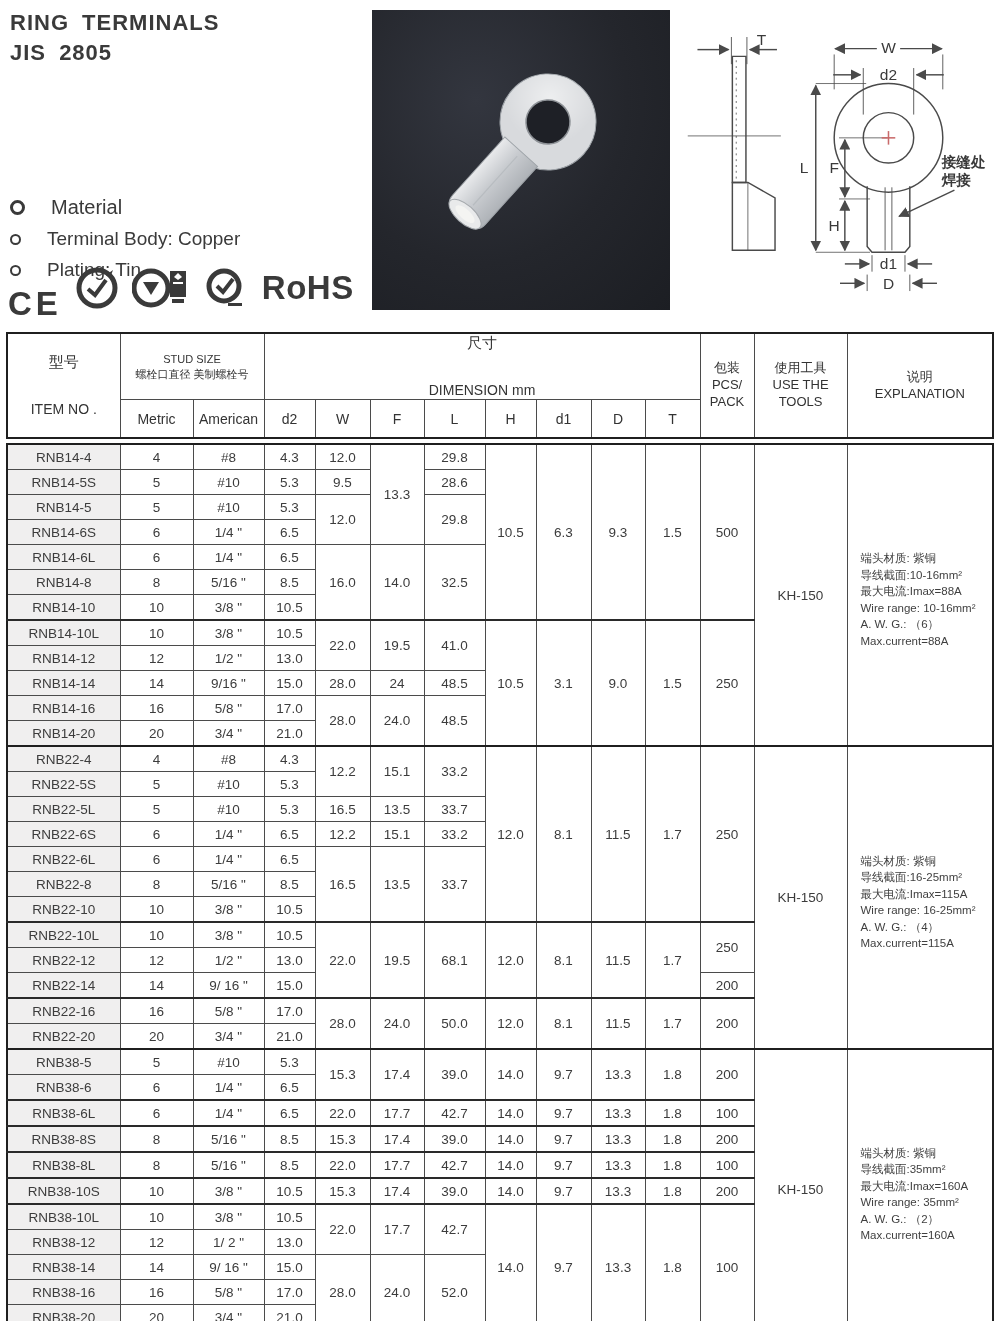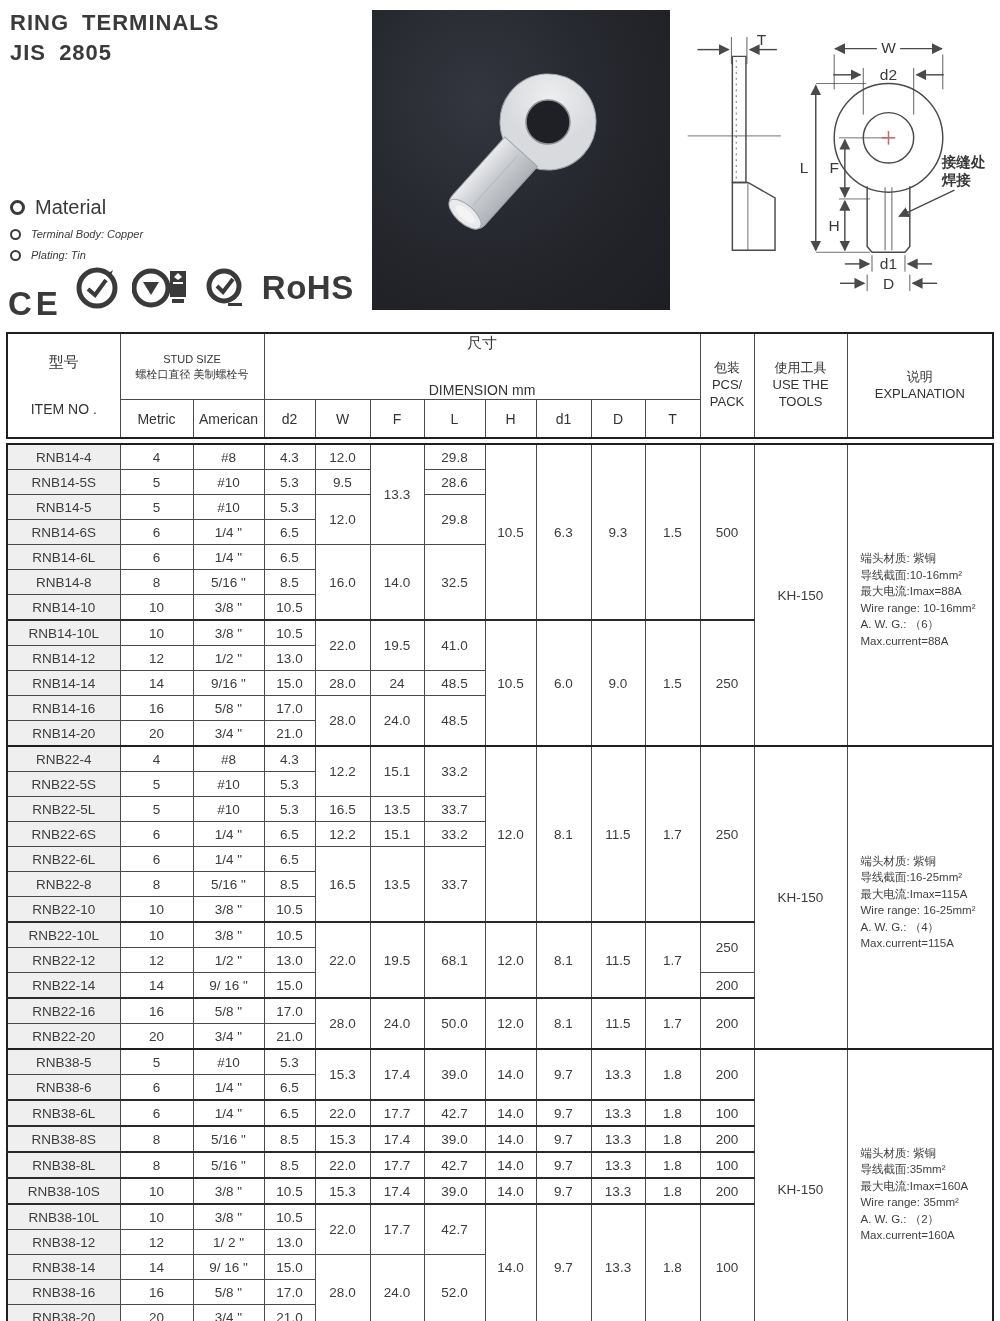--- a/index.html
+++ b/index.html
@@ -4,25 +4,25 @@
 <style>
   html,body{margin:0;padding:0;background:#fff;}
   body{width:1000px;height:1321px;font-family:"Liberation Sans", sans-serif;color:#3a3a3a;}
   .page{position:relative;width:988px;padding:0 6px;}
 
   
   .top{position:relative;height:332px;}
   .titleblock{position:absolute;left:4px;top:8px;line-height:1.35;}
   .titleblock .t1,.titleblock .t2{font-size:22px;font-weight:bold;color:#3a3a3a;letter-spacing:1px;word-spacing:6px;}
   .materials{position:absolute;left:4px;top:196px;}
-  .mat-row{display:flex;align-items:center;margin-bottom:9px;}
+  .mat-row{display:flex;align-items:center;margin-bottom:9px;gap:16px;}
   .ring{width:9px;height:9px;border:3px solid #3a3a3a;border-radius:50%;margin-right:10px;flex:0 0 auto;}
   .ring.small{width:7px;height:7px;border-width:2.5px;}
   .mat-heading{font-size:20px;}
-  .mat-item{font-size:11px;font-style:italic;}
+  .mat-item{font-size:19px;}
   .certs{position:absolute;left:2px;top:266px;display:flex;align-items:center;gap:14px;height:44px;}
   .ce{font-size:33px;font-weight:bold;letter-spacing:4px;color:#3a3a3a;margin-top:31px;}
   .rohs{font-size:33px;font-weight:bold;color:#3a3a3a;letter-spacing:0.5px;}
   .cert-svg{display:block;}
   .photo{position:absolute;left:366px;top:10px;width:298px;height:300px;
          background:radial-gradient(ellipse at 35% 30%, #33363f 0%, #24262c 55%, #1c1e23 100%);}
   .diagram{position:absolute;left:674px;top:12px;width:320px;height:306px;}
 
   
   table{border-collapse:collapse;table-layout:fixed;width:988px;background:#fff;}
@@ -345,21 +345,21 @@
         </tr>
         <tr class="sep">
           <td class="item">RNB14-10L</td>
           <td>10</td>
           <td>3/8 "</td>
           <td>10.5</td>
           <td rowspan="2">22.0</td>
           <td rowspan="2">19.5</td>
           <td rowspan="2">41.0</td>
           <td rowspan="5">10.5</td>
-          <td rowspan="5">6.0</td>
+          <td rowspan="5">3.1</td>
           <td rowspan="5">9.0</td>
           <td rowspan="5">1.5</td>
           <td rowspan="5">250</td>
         </tr>
         <tr>
           <td class="item">RNB14-12</td>
           <td>12</td>
           <td>1/2 "</td>
           <td>13.0</td>
         </tr>

